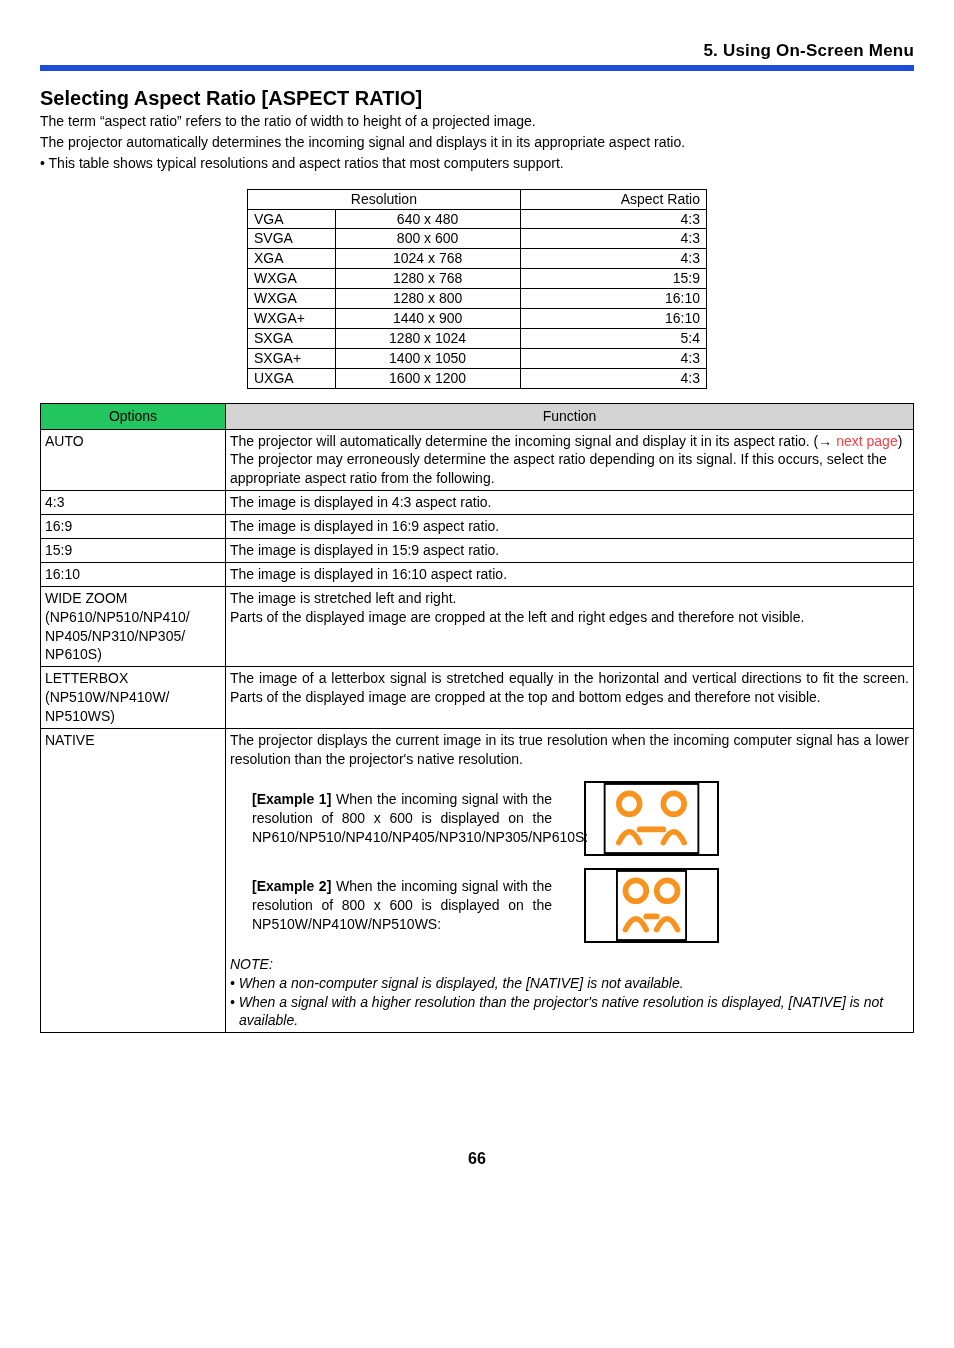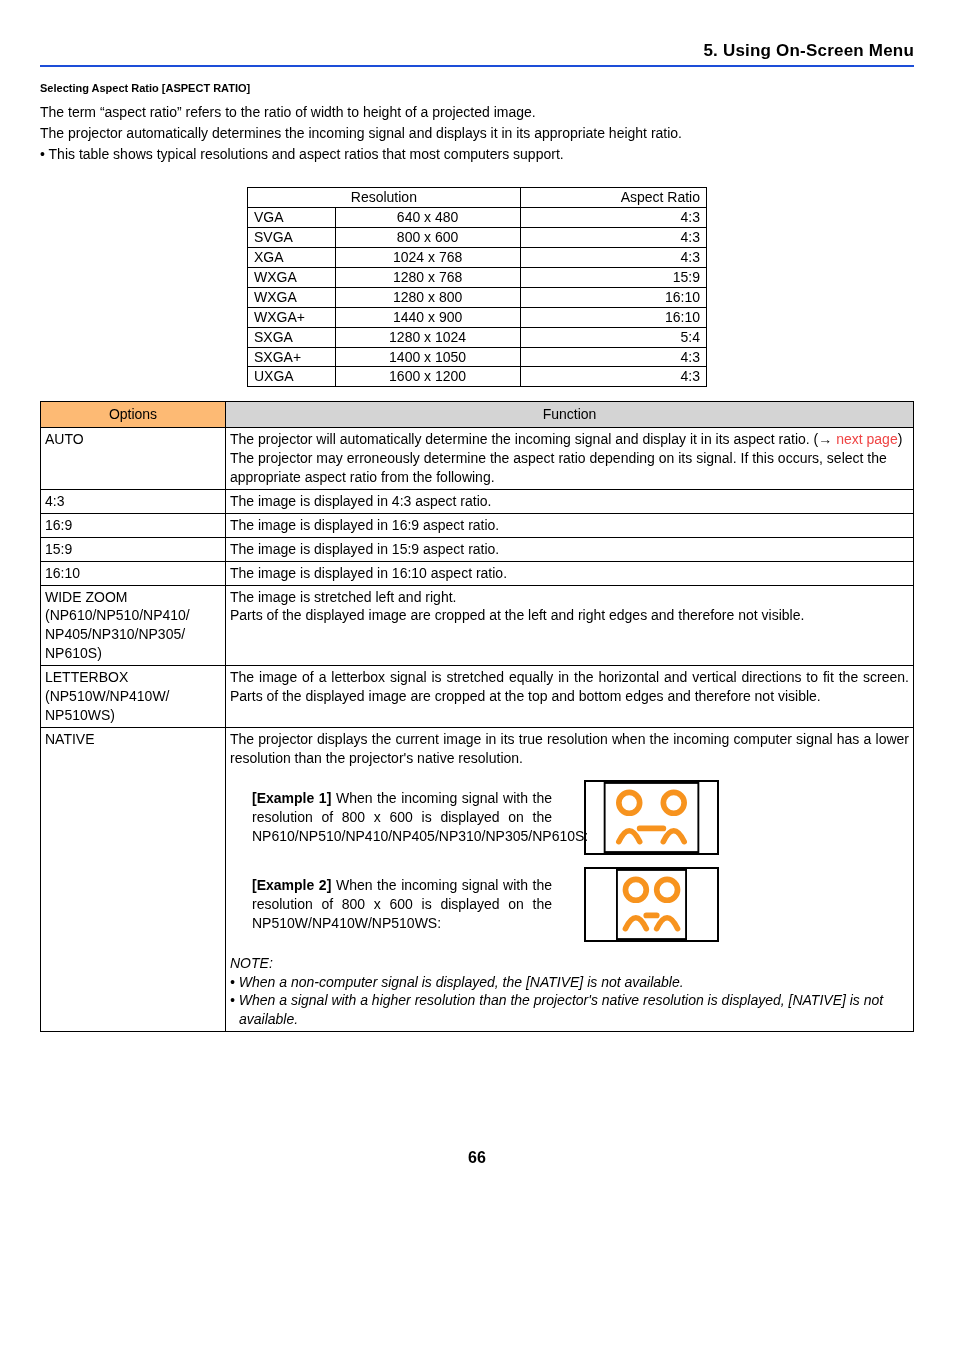--- a/index.html
+++ b/index.html
@@ -1,49 +1,49 @@
 <!DOCTYPE html>
 <html><head>
 <meta charset="utf-8">
 <style>
   * { box-sizing: border-box; margin: 0; padding: 0; }
   body { font-family: Arial, Helvetica, sans-serif; background: #fff; color: #000; width: 954px; margin: 0 auto; padding: 40px 40px 60px 40px; font-size: 14px; line-height: 1.35; }
-  .section-heading { border-bottom: 2px solid #1d4ed8; text-align: right; font-weight: 900; font-size: 17px; letter-spacing: 0.2px; padding-bottom: 2px; margin-bottom: 14px; font-family: Arial, Helvetica, sans-serif; }
+  .section-heading { border-bottom: 6px solid #1d4ed8; text-align: right; font-weight: 900; font-size: 17px; letter-spacing: 0.2px; padding-bottom: 2px; margin-bottom: 14px; font-family: Arial, Helvetica, sans-serif; }
   .section-heading span { font-family: Arial Black, Arial, sans-serif; }
-  h2.sub { font-size: 11px; font-weight: bold; margin-bottom: 7px; }
+  h2.sub { font-size: 20px; font-weight: bold; margin-bottom: 0; }
   p.body { font-size: 14px; margin-bottom: 2px; }
   .bullet-line { font-size: 14px; margin-bottom: 8px; }
-  table.res { border-collapse: collapse; margin: 24px auto 14px auto; width: 460px; font-size: 14px; }
+  table.res { border-collapse: collapse; margin: 16px auto 14px auto; width: 460px; font-size: 14px; }
   table.res td, table.res th { border: 1px solid #000; padding: 0 6px; height: 19px; }
   table.res th { font-weight: normal; text-align: center; }
   table.res .name { width: 90px; text-align: left; }
   table.res .val { width: 200px; text-align: center; }
   table.res .ratio { width: 200px; text-align: right; }
   table.opt { border-collapse: collapse; width: 100%; font-size: 14px; }
   table.opt td, table.opt th { border: 1px solid #000; padding: 2px 4px; vertical-align: top; }
-  table.opt th.opt-h { background: #fdba74; text-align: center; font-weight: normal; width: 185px; height: 26px; vertical-align: middle; }
+  table.opt th.opt-h { background: #22c55e; text-align: center; font-weight: normal; width: 185px; height: 26px; vertical-align: middle; }
   table.opt th.fn-h { background: #d4d4d4; text-align: center; font-weight: normal; height: 20px; vertical-align: middle; }
   table.opt td.label { text-align: left; }
   .link { color: #ef4444; }
   .example-row { display: flex; align-items: center; gap: 32px; margin: 12px 0 12px 22px; }
   .example-text { width: 300px; text-align: justify; font-size: 14px; }
   .example-text strong { font-weight: bold; }
   .note-block { font-style: italic; font-size: 14px; margin-top: 6px; }
   .note-block .tt { font-style: italic; }
   .page-num { text-align: center; font-weight: bold; font-size: 16px; margin-top: 115px; }
   svg.diagram { width: 135px; height: 75px; border: 2px solid #000; flex-shrink: 0; }
 </style>
 </head>
 <body>
 
 <div class="section-heading"><span>5. Using On-Screen Menu</span></div>
 
 <h2 class="sub">Selecting Aspect Ratio [ASPECT RATIO]</h2>
 <p class="body">The term “aspect ratio” refers to the ratio of width to height of a projected image.</p>
-<p class="body">The projector automatically determines the incoming signal and displays it in its appropriate height ratio.</p>
+<p class="body">The projector automatically determines the incoming signal and displays it in its appropriate aspect ratio.</p>
 <p class="bullet-line">• This table shows typical resolutions and aspect ratios that most computers support.</p>
 
 <table class="res">
   <tbody>
       <tr>
     <th colspan="2">Resolution</th>
     <th class="ratio">Aspect Ratio</th>
   </tr>
   <tr>
         <td class="name">VGA</td>

